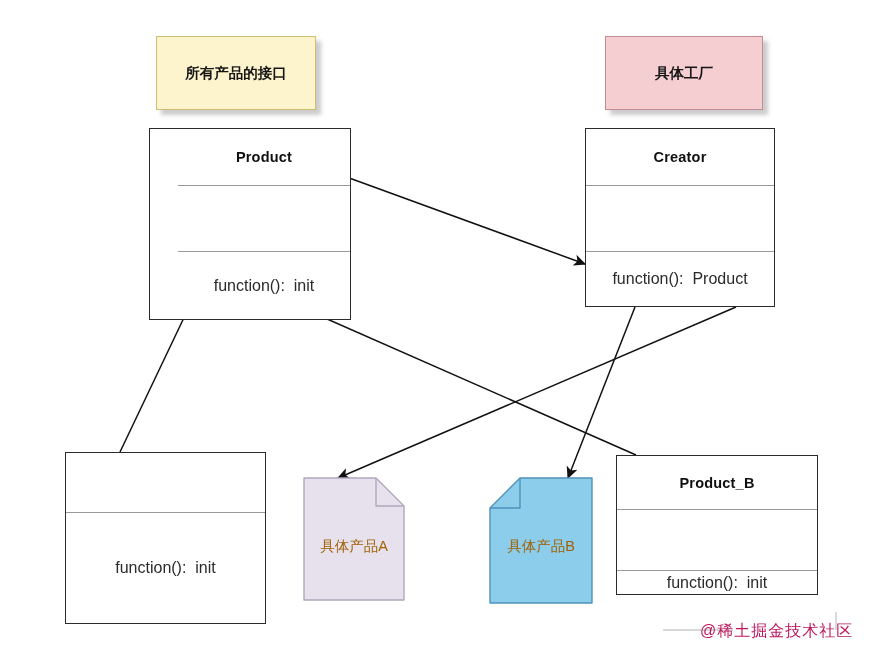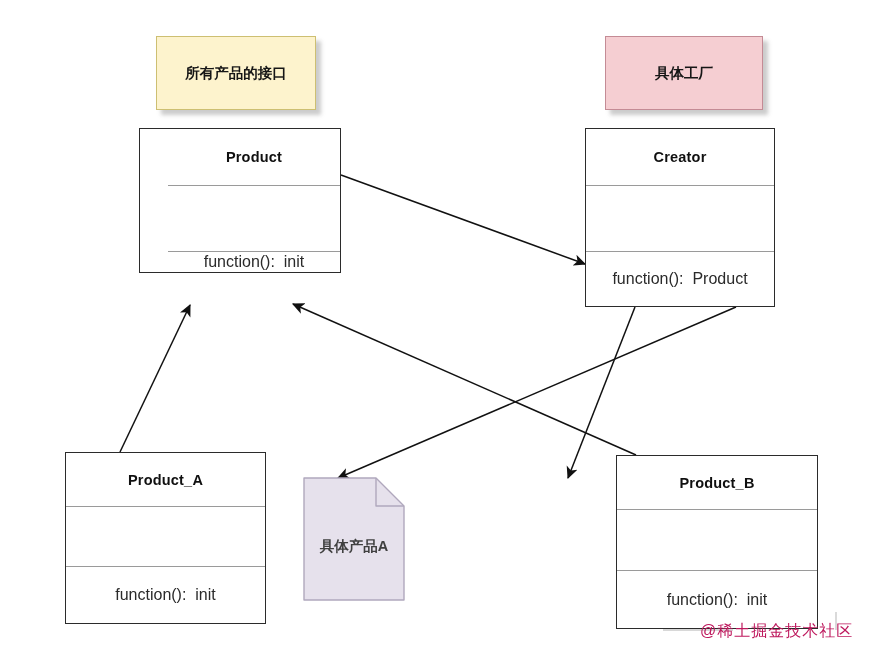--- a/index.html
+++ b/index.html
@@ -83,22 +83,22 @@
   .doc {
     position: absolute;
     box-sizing: border-box;
   }
   .doc .doc-label {
     position: absolute;
     left: 0;
     width: 100%;
     text-align: center;
     font-size: 14.5px;
-    font-weight: bold;
-    color: #404040;
+    font-weight: normal;
+    color: #a16207;
   }
   .doc svg { display: block; }
 
   
   .watermark {
     position: absolute;
     font-size: 16px;
     color: #be185d;
     white-space: nowrap;
     letter-spacing: 1px;
@@ -132,48 +132,54 @@
   </svg>
 
   <div class="sticky sticky-pink" style="left:605px; top:36px; width:158px; height:74px;">
     <span>具体工厂</span>
   </div>
 
   <div class="sticky sticky-yellow" style="left:156px; top:36px; width:160px; height:74px;">
     <span>所有产品的接口</span>
   </div>
 
-  <div class="uml-class" style="left:139px; top:128px; width:202px; height:145px;padding-left:28px;">
+  <div class="uml-class" style="left:149px; top:128px; width:202px; height:192px;padding-left:28px;">
     <div class="uml-name" style="height:57px;">Product</div>
     <div class="uml-attrs" style="height:66px;"></div>
     <div class="uml-methods" style="flex:1;">function():  init</div>
   </div>
 
   <div class="uml-class" style="left:585px; top:128px; width:190px; height:179px;">
     <div class="uml-name" style="height:57px;">Creator</div>
     <div class="uml-attrs" style="height:66px;"></div>
     <div class="uml-methods" style="flex:1;">function():  Product</div>
   </div>
 
   <div class="uml-class" style="left:65px; top:452px; width:201px; height:172px;">
-    <div class="uml-name" style="height:54px;">Product_A</div>
     <div class="uml-attrs" style="height:60px;"></div>
     <div class="uml-methods" style="flex:1;">function():  init</div>
   </div>
 
-  <div class="uml-class" style="left:616px; top:455px; width:202px; height:174px;">
+  <div class="uml-class" style="left:616px; top:455px; width:202px; height:140px;">
     <div class="uml-name" style="height:54px;">Product_B</div>
     <div class="uml-attrs" style="height:61px;"></div>
     <div class="uml-methods" style="flex:1;">function():  init</div>
   </div>
 
   <div class="doc" style="left:303px; top:477px; width:102px; height:124px;">
     <svg width="102" height="124" viewBox="0 0 102 124" xmlns="http://www.w3.org/2000/svg">
       <path d="M 1 1 L 73 1 L 101 29 L 101 123 L 1 123 Z" fill="#e6e1ec" stroke="#b0a8bd" stroke-width="1.4" stroke-linejoin="round"></path>
       <path d="M 73 1 L 73 29 L 101 29" fill="none" stroke="#b0a8bd" stroke-width="1.4" stroke-linejoin="round"></path>
     </svg>
     <div class="doc-label" style="top:60px;">具体产品A</div>
   </div>
 
+  <div class="doc" style="left:489px; top:477px; width:104px; height:127px;">
+    <svg width="104" height="127" viewBox="0 0 104 127" xmlns="http://www.w3.org/2000/svg">
+      <path d="M 31 1 L 103 1 L 103 126 L 1 126 L 1 31 Z" fill="#8bcdea" stroke="#4f93bb" stroke-width="1.4" stroke-linejoin="round"></path>
+      <path d="M 31 1 L 31 31 L 1 31" fill="none" stroke="#4f93bb" stroke-width="1.4" stroke-linejoin="round"></path>
+    </svg>
+    <div class="doc-label" style="top:60px;">具体产品B</div>
+  </div>
 
   <div class="watermark" style="left:700px; top:621px;">@稀土掘金技术社区</div>
 
 </div>
 
 </body></html>

